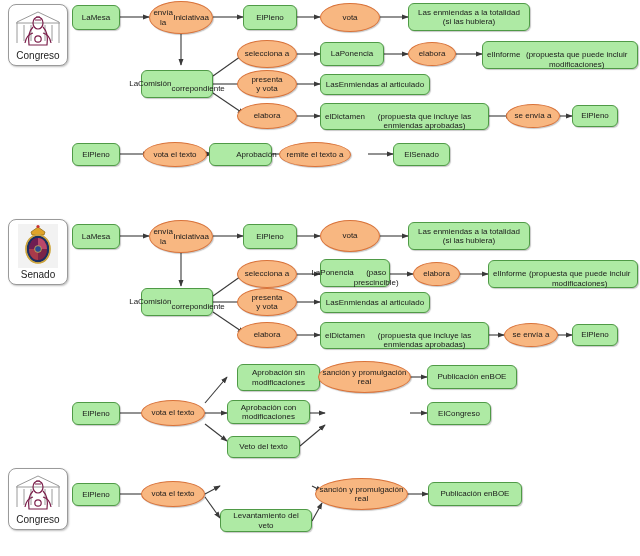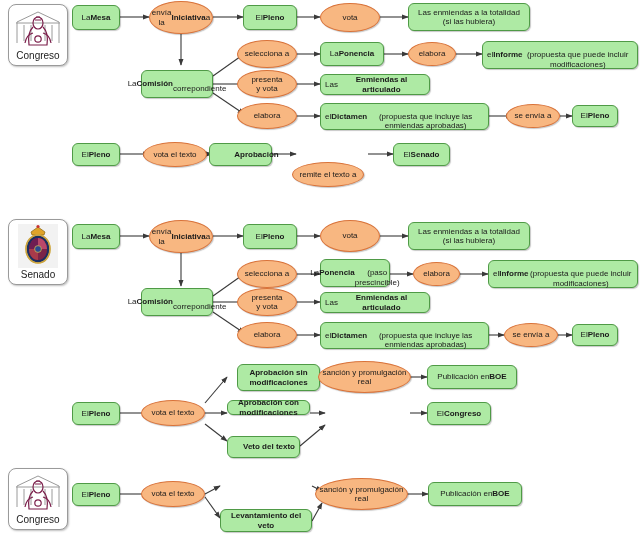--- a/index.html
+++ b/index.html
@@ -17,21 +17,21 @@
   .box{
     background:#aeeaa4;border:1px solid #4f9a46;border-radius:6px;
     box-shadow:1px 1px 1px rgba(0,0,0,.22);
     font-size:8px;padding:2px 4px;
   }
   .ell{
     background:#f8b781;border:1px solid #d9733a;border-radius:50%;
     box-shadow:1px 1px 1px rgba(0,0,0,.22);
     font-size:8px;padding:1px 3px;
   }
-  .node b{font-weight:bold;}
+  .node b{font-weight:normal;}
 
   .chamber{
     position:absolute;box-sizing:border-box;
     background:#fff;border:1px solid #9a9a9a;border-radius:8px;
     box-shadow:1px 1px 2px rgba(0,0,0,.25);
     display:flex;flex-direction:column;align-items:center;justify-content:flex-start;
     padding-top:4px;
   }
   .chamber .cap{font-size:10px;color:#222;margin-top:1px;}
   .emblem{display:block;}
@@ -183,21 +183,21 @@
   <div class="node ell" style="left:237px;top:103px;width:60px;height:26px;">elabora</div>
   <div class="node box" style="left:320px;top:103px;width:169px;height:27px;">el <b>Dictamen</b><br>(propuesta que incluye las enmiendas aprobadas)</div>
   <div class="node ell" style="left:506px;top:104px;width:54px;height:24px;">se envía a</div>
   <div class="node box" style="left:572px;top:105px;width:46px;height:22px;">El <b>Pleno</b></div>
 
   <div class="node box" style="left:72px;top:143px;width:48px;height:23px;">El <b>Pleno</b></div>
   <div class="node ell" style="left:143px;top:142px;width:64px;height:25px;">vota el texto</div>
   <div class="node box" style="left:209px;top:143px;width:63px;height:23px;padding-left:36px;">
       <b>Aprobación</b>
     </div>
-  <div class="node ell" style="left:292px;top:142px;width:72px;height:25px;margin-top:20px;">remite el texto a</div>
+  <div class="node ell" style="left:279px;top:142px;width:72px;height:25px;">remite el texto a</div>
   <div class="node box" style="left:393px;top:143px;width:57px;height:23px;">El <b>Senado</b></div>
 
   <div class="node box" style="left:72px;top:224px;width:48px;height:25px;">La <b>Mesa</b></div>
   <div class="node ell" style="left:149px;top:220px;width:64px;height:33px;">envía la<br><b>Iniciativa</b> a</div>
   <div class="node box" style="left:243px;top:224px;width:54px;height:25px;">El <b>Pleno</b></div>
   <div class="node ell" style="left:320px;top:220px;width:60px;height:32px;">vota</div>
   <div class="node box" style="left:408px;top:222px;width:122px;height:28px;">Las enmiendas a la totalidad<br>(si las hubiera)</div>
 
   <div class="node box" style="left:141px;top:288px;width:72px;height:28px;">La <b>Comisión</b><br>correpondiente</div>
   <div class="node ell" style="left:237px;top:260px;width:60px;height:28px;">selecciona a</div>
@@ -215,26 +215,26 @@
 
   <div class="node box" style="left:72px;top:402px;width:48px;height:23px;">El <b>Pleno</b></div>
   <div class="node ell" style="left:141px;top:400px;width:64px;height:26px;">vota el texto</div>
 
   <div class="node box" style="left:237px;top:364px;width:83px;height:27px;">
       <b>Aprobación sin<br>modificaciones</b>
     </div>
   <div class="node ell" style="left:318px;top:361px;width:93px;height:32px;">sanción y promulgación<br>real</div>
   <div class="node box" style="left:427px;top:365px;width:90px;height:24px;">Publicación en <b>BOE</b></div>
 
-  <div class="node box" style="left:227px;top:400px;width:83px;height:15px;">
+  <div class="node box" style="left:227px;top:400px;width:83px;height:24px;">
       <b>Aprobación con<br>modificaciones</b>
     </div>
   <div class="node box" style="left:427px;top:402px;width:64px;height:23px;">El <b>Congreso</b></div>
 
-  <div class="node box" style="left:227px;top:436px;width:73px;height:22px;justify-content:flex-end;">
+  <div class="node box" style="left:227px;top:436px;width:73px;height:22px;">
       <b>Veto del texto</b>
     </div>
 
   <div class="node box" style="left:72px;top:483px;width:48px;height:23px;">El <b>Pleno</b></div>
   <div class="node ell" style="left:141px;top:481px;width:64px;height:26px;">vota el texto</div>
   <div class="node box" style="left:220px;top:509px;width:92px;height:23px;">
       <b>Levantamiento del veto</b>
     </div>
   <div class="node ell" style="left:315px;top:478px;width:93px;height:32px;">sanción y promulgación<br>real</div>
   <div class="node box" style="left:428px;top:482px;width:94px;height:24px;">Publicación en <b>BOE</b></div>

